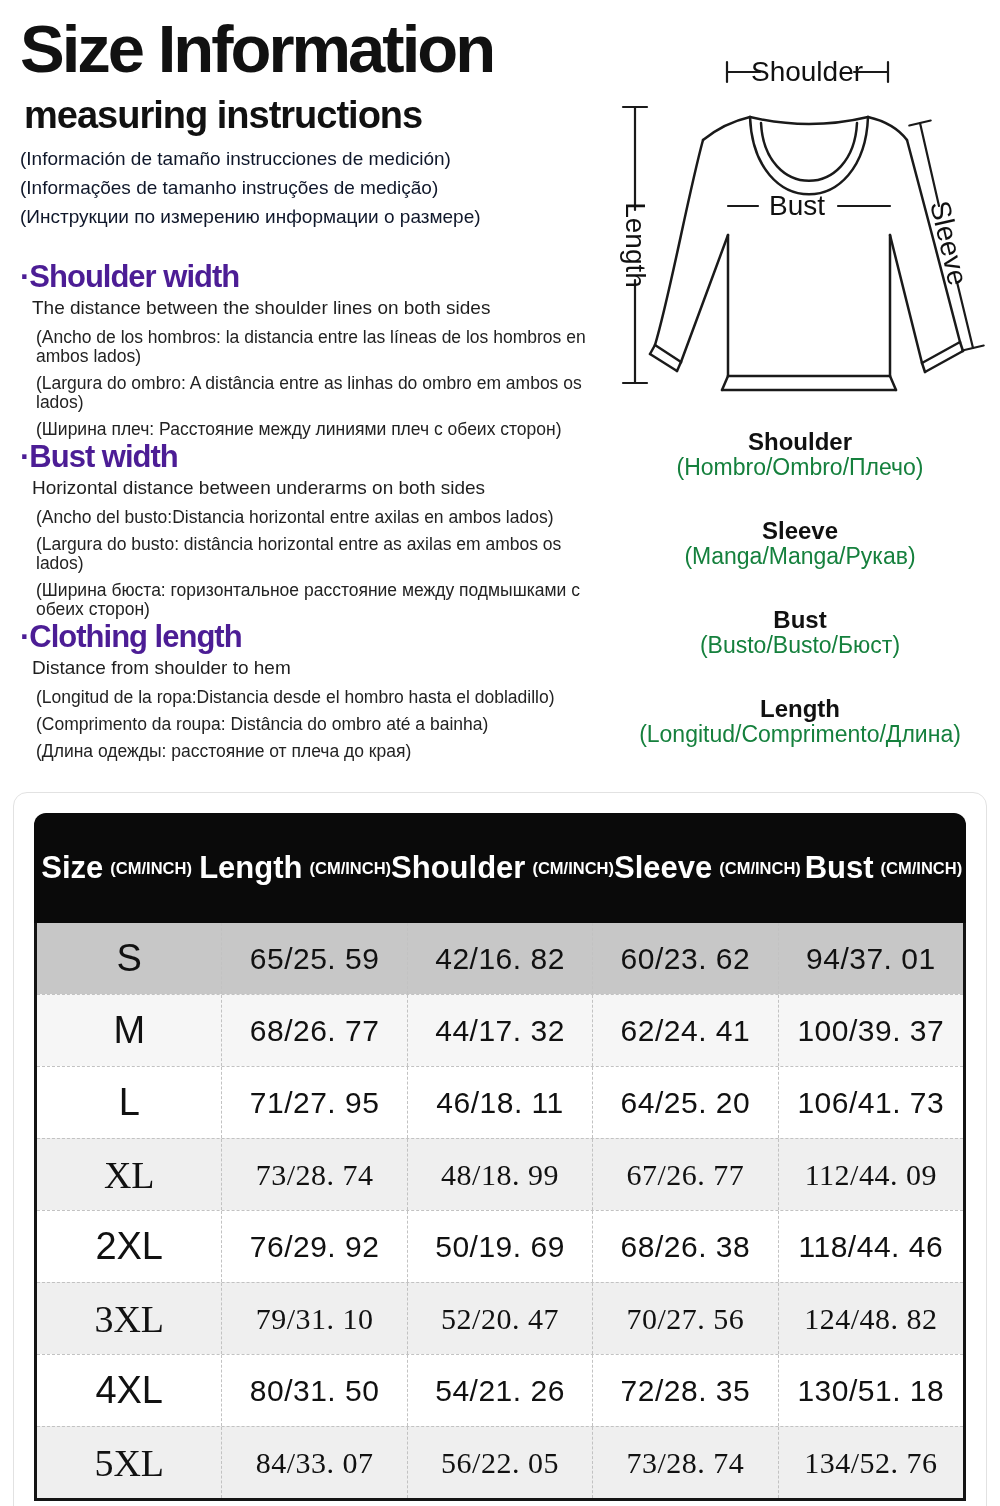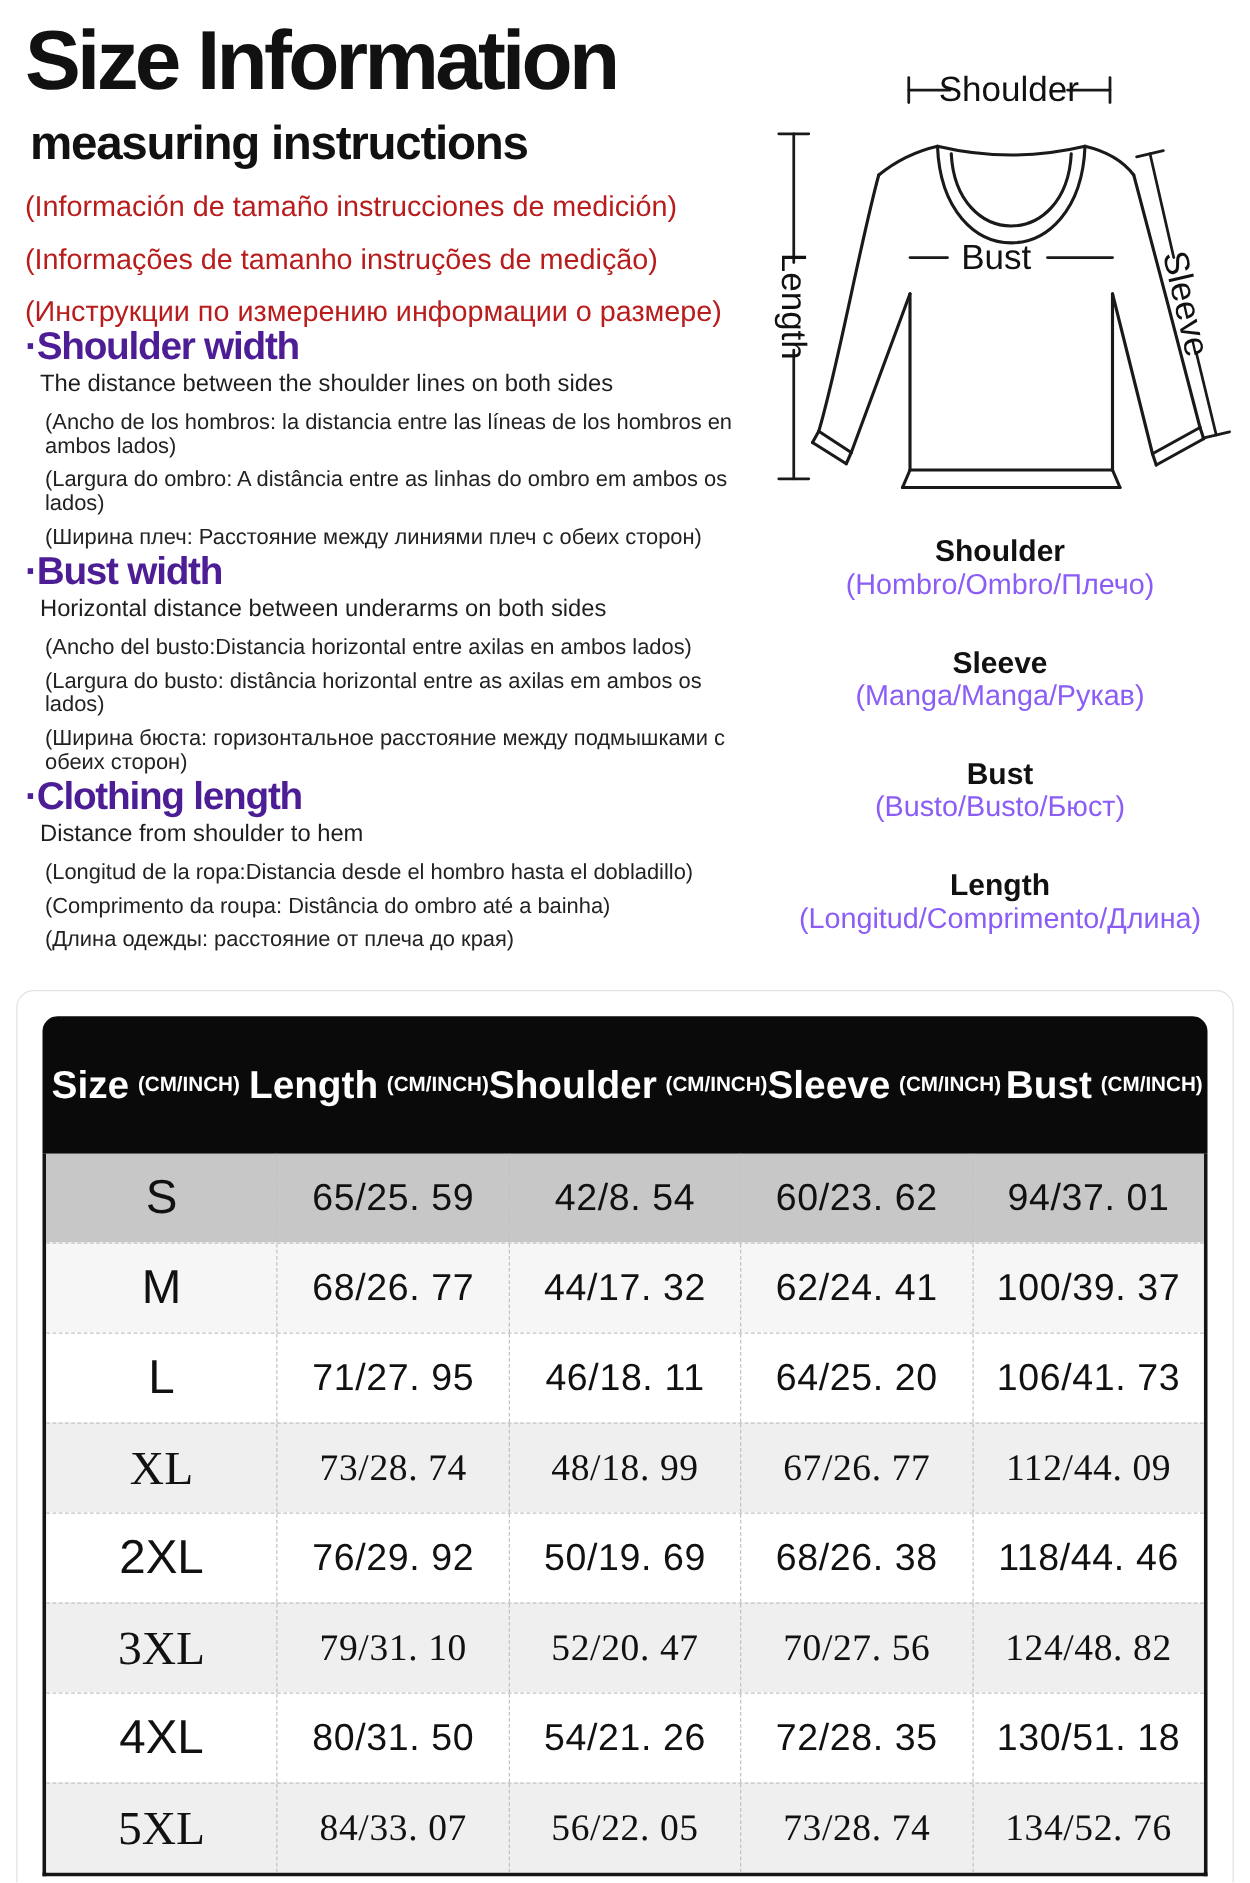--- a/index.html
+++ b/index.html
@@ -3,41 +3,41 @@
 <meta charset="utf-8">
 <style>
   html,body{margin:0;padding:0;background:#fff;}
   .page{position:relative;width:1000px;height:1506px;background:#fff;overflow:hidden;
         font-family:"Liberation Sans",sans-serif;color:#1a1a1a;}
 
   
   .intro{position:absolute;left:20px;top:12px;width:600px;}
   .intro h1{margin:0;font-size:67px;line-height:74px;font-weight:700;letter-spacing:-3px;color:#111;}
   .intro h2{margin:8px 0 0 4px;font-size:38px;line-height:42px;font-weight:700;letter-spacing:-1px;color:#111;}
-  .intro .intro-trans{margin:8px 0 0 0;font-size:23px;line-height:42px;white-space:pre-line;color:#b91c1c;}
+  .intro .intro-trans{margin:8px 0 0 0;font-size:19px;line-height:29px;white-space:pre-line;color:#0f172a;}
 
   
   .measure-section{position:absolute;left:20px;width:600px;}
   .sec-1{top:260px;} .sec-2{top:440px;} .sec-3{top:620px;}
   .measure-section h3{margin:0;font-size:31px;line-height:33px;font-weight:700;letter-spacing:-1px;color:#4c1d95;}
   .measure-section .desc{margin:2px 0 7px 12px;font-size:19px;line-height:26px;color:#1e1e1e;}
   .measure-section .trans{margin:0 0 8px 16px;font-size:17.5px;line-height:19px;white-space:pre-line;color:#222;}
 
   
   .diagram{position:absolute;left:600px;top:30px;width:400px;height:400px;}
   .diagram svg{display:block;}
   .shirt{fill:none;stroke:#1a1a1a;stroke-width:2.5;stroke-linejoin:round;stroke-linecap:round;}
   .measure{fill:none;stroke:#1a1a1a;stroke-width:2.2;stroke-linecap:round;}
   .dlabel{font-family:"Liberation Sans",sans-serif;font-size:28px;fill:#111;}
 
   
   .legend{position:absolute;left:600px;top:428px;width:400px;text-align:center;}
   .legend .entry{margin-bottom:37px;}
   .legend .term{font-size:24px;font-weight:700;line-height:27px;color:#111;}
-  .legend .trans{font-size:23px;line-height:25px;color:#8b5cf6;}
+  .legend .trans{font-size:23px;line-height:25px;color:#15803d;}
 
   
   .table-card{position:absolute;left:13px;top:792px;width:972px;height:760px;
               background:#fff;border:1px solid #e2e2e2;border-radius:14px;}
   .size-table{position:absolute;left:20px;top:20px;width:932px;}
   .t-header{display:flex;height:110px;background:#0a0a0a;border-radius:12px 12px 0 0;}
   .t-header .t-col{flex:1 1 0;display:flex;flex-direction:row;align-items:center;justify-content:center;gap:7px;}
   .t-header .lbl{color:#fff;font-size:31px;font-weight:700;letter-spacing:0px;}
   .t-header .unit{color:#fff;font-size:16.5px;font-weight:700;}
   .t-body{border:3px solid #141414;border-top:none;}
@@ -193,21 +193,21 @@
         </div>
         <div class="t-col">
           <span class="lbl">Bust</span>
           <span class="unit">(CM/INCH)</span>
         </div>
       </div>
       <div class="t-body">
         <div class="t-row">
           <div class="t-cell size">S</div>
           <div class="t-cell">65/25. 59</div>
-          <div class="t-cell">42/8. 54</div>
+          <div class="t-cell">42/16. 82</div>
           <div class="t-cell">60/23. 62</div>
           <div class="t-cell">94/37. 01</div>
         </div>
         <div class="t-row">
           <div class="t-cell size">M</div>
           <div class="t-cell">68/26. 77</div>
           <div class="t-cell">44/17. 32</div>
           <div class="t-cell">62/24. 41</div>
           <div class="t-cell">100/39. 37</div>
         </div>

